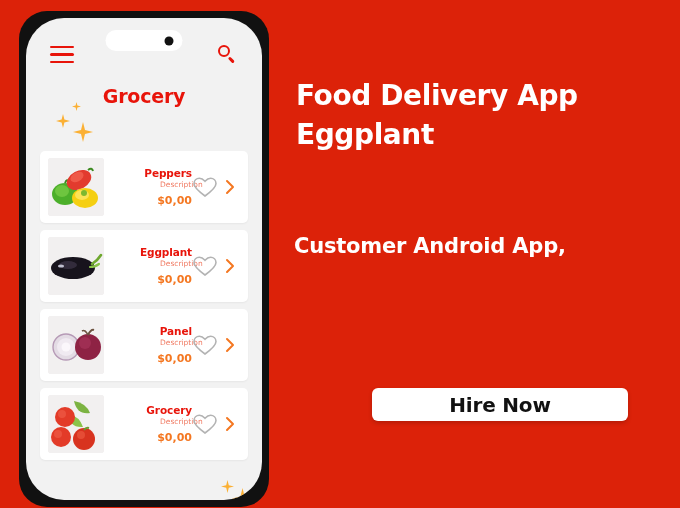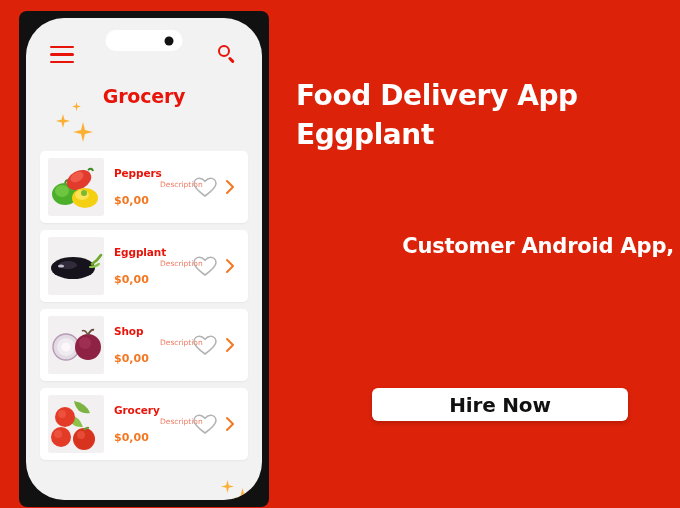--- a/index.html
+++ b/index.html
@@ -11,21 +11,21 @@
   #stage{
     position:relative;width:680px;height:508px;
     background:#dc2209;overflow:hidden;
   }
 
   
   #phone{
     position:absolute;left:19px;top:11px;
     width:250px;height:496px;
     background:#111111;
-    border-radius:8px;
+    border-radius:28px;
     box-sizing:border-box;
     padding:7px;
   }
   #screen{
     position:relative;
     width:100%;height:100%;
     background:#f2f2f2;
     border-radius:38px;
     overflow:hidden;
   }
@@ -91,20 +91,21 @@
     position:absolute;left:0;top:133px;width:100%;
   }
   .card{
     position:relative;
     margin:0 14px 7px 14px;
     height:72px;
     background:#ffffff;
     border-radius:5px;
     display:flex;align-items:center;
     box-shadow:0 1px 2px rgba(0,0,0,0.05);
+    text-align:right;
   }
   .thumb{
     width:56px;height:58px;margin-left:8px;
     border-radius:3px;overflow:hidden;flex:0 0 auto;
     position:relative;
     background:#f0eeee;
   }
   .thumb svg{display:block;width:100%;height:100%;}
   .info{
     flex:1 1 auto;margin-left:10px;min-width:0;
@@ -133,21 +134,21 @@
     position:absolute;left:288px;top:0;width:392px;height:508px;
   }
   #headline{
     position:absolute;left:0;top:76px;width:100%;
     text-align:left;color:#ffffff;font-weight:bold;
     font-size:28px;line-height:39px;letter-spacing:-0.4px;
     padding:0 8px;box-sizing:border-box;
   }
   #subline{
     position:absolute;left:0;top:228px;width:100%;
-    text-align:right;color:#ffffff;font-weight:bold;
+    text-align:left;color:#ffffff;font-weight:bold;
     font-size:21px;line-height:36px;letter-spacing:-0.2px;
     padding:0 6px;box-sizing:border-box;
   }
   #hire-btn{
     position:absolute;left:84px;top:388px;
     width:256px;height:33px;
     background:#ffffff;border-radius:6px;border:none;
     color:#111111;font-family:"DejaVu Sans","Liberation Sans",sans-serif;
     font-weight:bold;font-size:20px;letter-spacing:-0.2px;
     cursor:pointer;
@@ -262,21 +263,21 @@
               <circle cx="18" cy="31" r="9" fill="#f0eaf1"></circle>
               <circle cx="18" cy="31" r="4.5" fill="#fbf7fb"></circle>
               <circle cx="18" cy="31" r="13" fill="none" stroke="#b69ab6" stroke-width="1.4"></circle>
               <circle cx="40" cy="31" r="13" fill="#8e2244"></circle>
               <circle cx="37" cy="27" r="6" fill="#a7335a" opacity="0.7"></circle>
               <path d="M40 19 q3 -6 6 -5" stroke="#6d5240" stroke-width="2" fill="none"></path>
               <path d="M40 19 q-3 -6 -6 -4" stroke="#6d5240" stroke-width="1.6" fill="none"></path>
             </svg>
           </div>
           <div class="info">
-            <div class="pname">Shop</div>
+            <div class="pname">Panel</div>
             <div class="pdesc">Description</div>
             <div class="pprice">$0,00</div>
           </div>
           <div class="heart">
             <svg viewBox="0 0 26 24">
                 <path d="M13 21 C6 16 2 12.5 2 8.6 C2 5.5 4.4 3.2 7.4 3.2 C9.3 3.2 11.1 4.2 13 6.3 C14.9 4.2 16.7 3.2 18.6 3.2 C21.6 3.2 24 5.5 24 8.6 C24 12.5 20 16 13 21 Z" fill="none" stroke="#b3b3b3" stroke-width="1.6"></path>
               </svg>
           </div>
           <div class="chev">
             <svg viewBox="0 0 16 18">

